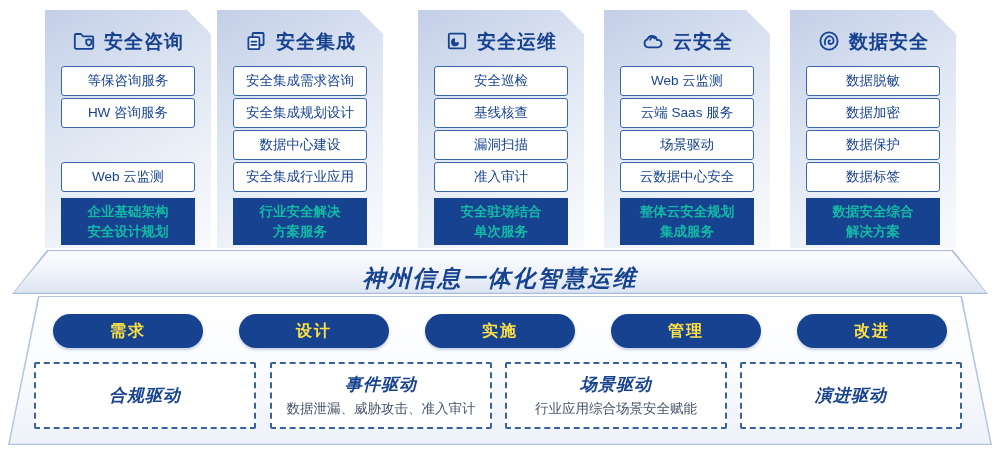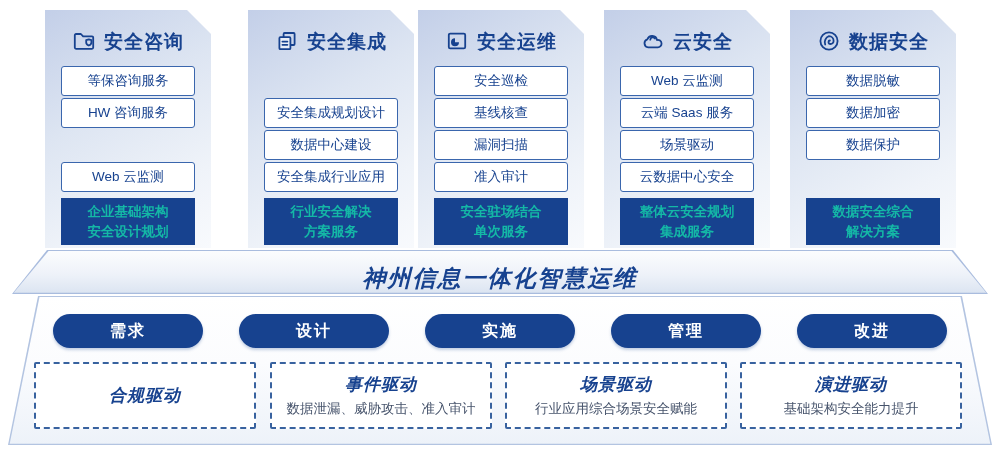--- a/index.html
+++ b/index.html
@@ -7,21 +7,21 @@
     position:relative;width:1000px;height:458px;background:#fff;overflow:hidden;
     font-family:"Liberation Sans","DejaVu Sans",sans-serif;
   }
   
   .card{
     position:absolute;top:10px;width:166px;height:238px;
     background:linear-gradient(150deg,#c3cfe8 0%,#dde5f2 40%,#eff3f9 75%,#f8fafd 100%);
     clip-path:polygon(0 0,calc(100% - 24px) 0,100% 24px,100% 100%,0 100%);
     filter:drop-shadow(2px 2px 3px rgba(120,140,180,.28));
   }
-  .c0{left:45px}.c1{left:248px}.c2{left:418px}.c3{left:604px}.c4{left:790px}
+  .c0{left:45px}.c1{left:217px}.c2{left:418px}.c3{left:604px}.c4{left:790px}
   .card-header{
     position:absolute;top:19px;left:0;right:0;height:28px;
     display:flex;align-items:flex-start;justify-content:center;gap:8px;
   }
   .card-title{font-size:19px;font-weight:bold;color:#17428f;letter-spacing:1px;}
   .icon{display:flex;align-items:center;}
   .item{
     position:absolute;left:16px;right:16px;height:28px;
     background:#fff;border:1.5px solid #3a66ad;border-radius:3px;
     display:flex;align-items:center;justify-content:center;
@@ -56,21 +56,21 @@
     clip-path:polygon(38px 0,962px 0,992px 100%,8px 100%);
   }
   .platform-inner{
     position:absolute;inset:0;
     background:linear-gradient(180deg,#ffffff 0%,#fbfcfe 45%,#edf2f9 100%);
     clip-path:polygon(39.5px 1px,960.5px 1px,990.3px 147.8px,9.7px 147.8px);
   }
   
   .pill{
     position:absolute;top:314px;width:150px;height:34px;border-radius:17px;
-    background:#17428f;color:#ffffff;font-size:16px;font-weight:bold;letter-spacing:2px;
+    background:#17428f;color:#fde047;font-size:16px;font-weight:bold;letter-spacing:2px;
     display:flex;align-items:center;justify-content:center;
     box-shadow:0 2px 3px rgba(23,66,143,.25);
   }
   .p0{left:53px}.p1{left:239px}.p2{left:425px}.p3{left:611px}.p4{left:797px}
   
   .driver{
     position:absolute;top:362px;width:218px;height:63px;
     background:#fff;border:2px dashed #38629f;border-radius:2px;
     display:flex;flex-direction:column;align-items:center;justify-content:center;gap:4px;
   }
@@ -115,20 +115,21 @@
     <div class="card-header">
       <span class="icon">
         <svg width="24" height="24" viewBox="0 0 24 24" fill="none" stroke="#17428f" stroke-width="1.8" stroke-linecap="round" stroke-linejoin="round">
           <rect x="8.6" y="4" width="11" height="12" rx="1"></rect>
           <rect x="4.4" y="8.2" width="11" height="12" rx="1" fill="#e9eef7"></rect>
           <path d="M7.4 12.6 h5 M7.4 15.8 h5"></path>
         </svg>
       </span>
       <span class="card-title">安全集成</span>
     </div>
+    <div class="item i0">安全集成需求咨询</div>
     <div class="item i1">安全集成规划设计</div>
     <div class="item i3">安全集成行业应用</div>
     <div class="item i2">数据中心建设</div>
     <div class="card-footer">行业安全解决
 方案服务</div>
   </div>
 
   <div class="card c2">
     <div class="card-header">
       <span class="icon">
@@ -171,20 +172,21 @@
         <svg width="24" height="24" viewBox="0 0 24 24" fill="none" stroke="#17428f" stroke-width="1.8" stroke-linecap="round" stroke-linejoin="round">
           <circle cx="12" cy="12" r="8.6"></circle>
           <path d="M8.2 15.5 a6.3 6.3 0 0 1 3.8-8.3 a4.8 4.8 0 0 1 4.6 4.8 a3 3 0 0 1-3 3 a2.1 2.1 0 0 1-2.1-2.1 a1.4 1.4 0 0 1 1.4-1.4"></path>
         </svg>
       </span>
       <span class="card-title">数据安全</span>
     </div>
     <div class="item i0">数据脱敏</div>
     <div class="item i1">数据加密</div>
     <div class="item i2">数据保护</div>
+    <div class="item i3">数据标签</div>
     <div class="card-footer">数据安全综合
 解决方案</div>
   </div>
 
   <div class="pill p0">需求</div>
   <div class="pill p1">设计</div>
   <div class="pill p2">实施</div>
   <div class="pill p3">管理</div>
   <div class="pill p4">改进</div>
 
@@ -194,16 +196,15 @@
   <div class="driver d1">
     <div class="driver-title">事件驱动</div>
     <div class="driver-desc">数据泄漏、威胁攻击、准入审计</div>
   </div>
   <div class="driver d2">
     <div class="driver-title">场景驱动</div>
     <div class="driver-desc">行业应用综合场景安全赋能</div>
   </div>
   <div class="driver d3">
     <div class="driver-title">演进驱动</div>
-    <div class="driver-desc">基础架构安全能力提升</div>
   </div>
 
 </div>
 
 </body></html>

